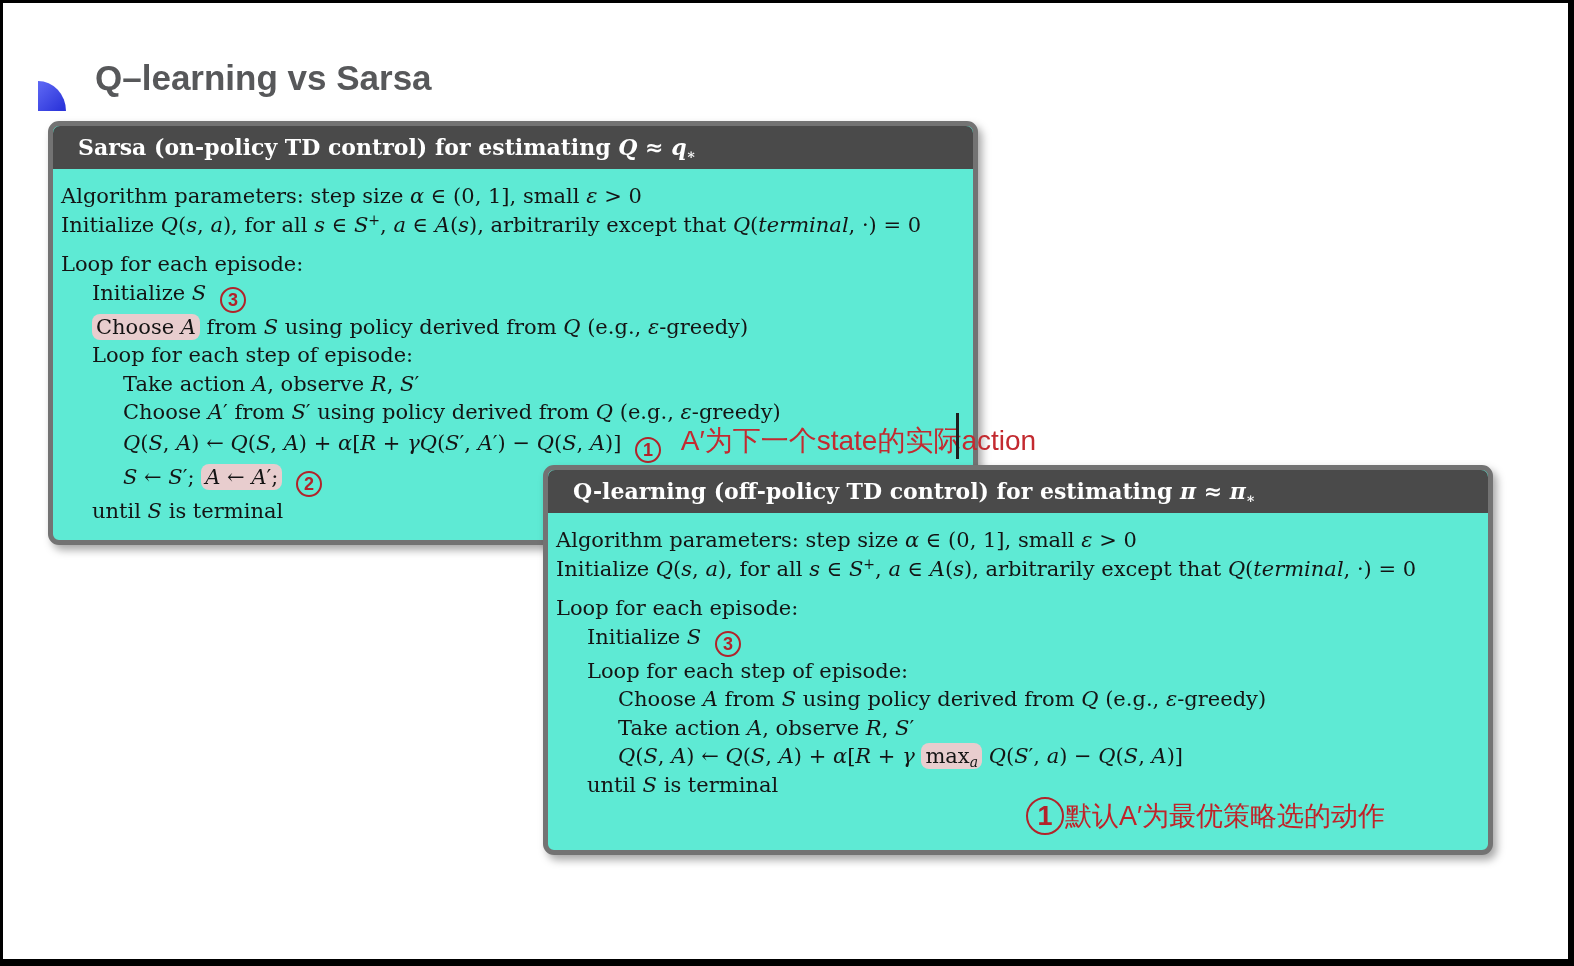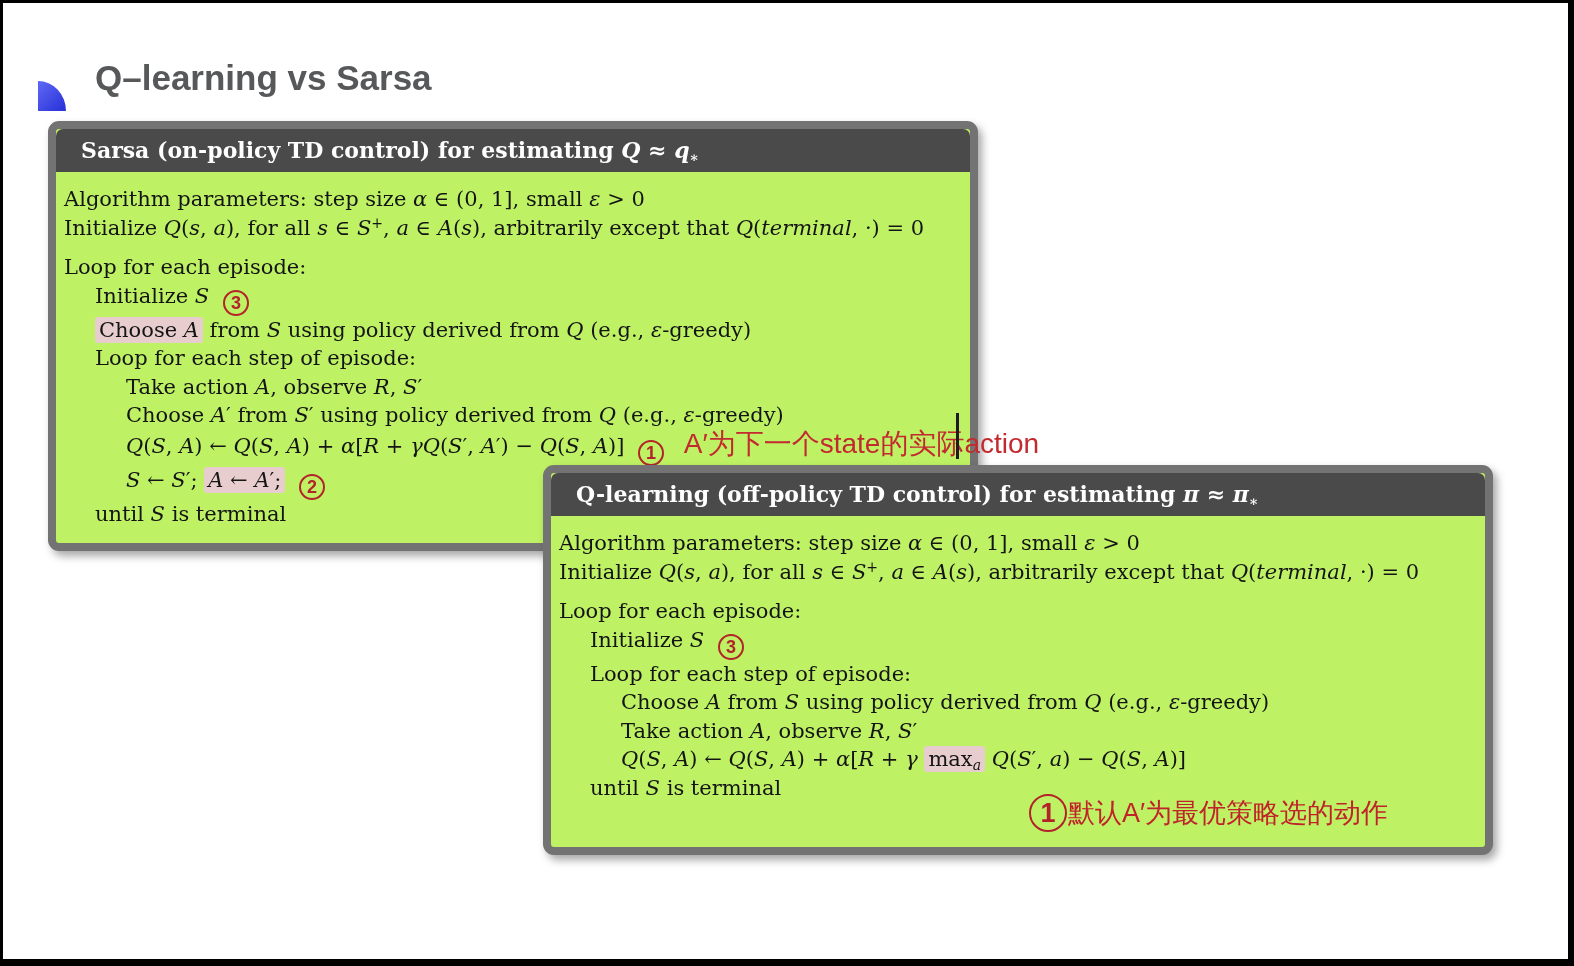--- a/index.html
+++ b/index.html
@@ -14,39 +14,39 @@
     position:absolute; left:35px; top:78px; width:28px; height:30px;
     background:linear-gradient(135deg,#5a64f2 10%,#2c35da 90%);
     border-radius:0 100% 0 0;
   }
   .page-title {
     position:absolute; left:92px; top:55px;
     font-family:"Liberation Sans", sans-serif; font-size:35px; font-weight:600;
     color:#57585a; letter-spacing:0px; white-space:nowrap;
   }
   .algo-box {
-    position:absolute; background:#bef264; border:8px solid #737373;
+    position:absolute; background:#5eead4; border:5px solid #737373;
     border-radius:11px; box-shadow:4px 5px 9px rgba(0,0,0,0.35);
   }
   .box-sarsa { left:45px; top:118px; width:930px; }
   .box-qlearning { left:540px; top:462px; width:950px; height:390px; }
   .box-header {
     background:#4a4a4a; color:#ffffff; font-weight:bold; font-size:22px;
     padding:8px 25px 9px 25px; border-radius:7px 7px 0 0; white-space:nowrap;
   }
   .box-body {
     padding:13px 8px 14px 8px; font-size:21px; color:#141414; overflow:visible;
   }
   .box-qlearning .box-body { padding-bottom:40px; }
   .line { line-height:28.5px; white-space:nowrap; }
   .line.gap { margin-top:11px; }
   i { font-style:italic; }
   sup { font-size:14px; vertical-align:7px; line-height:0; }
   sub { font-size:14px; vertical-align:-4px; line-height:0; }
-  .hl { background:#e8cdce; border-radius:3px; padding:1px 4px; }
+  .hl { background:#e8cdce; border-radius:8px; padding:1px 4px; }
   .circ {
     display:inline-flex; align-items:center; justify-content:center;
     width:26px; height:26px; border:2.5px solid #b2232a; border-radius:50%;
     color:#b2232a; font-size:18px; font-weight:bold; font-style:normal;
     font-family:"Liberation Sans", sans-serif; vertical-align:-6px;
     margin:0 3px 0 7px; flex:none;
   }
   .red-note {
     color:#c32a30; font-family:"Liberation Sans", sans-serif;
     font-size:28px; margin-left:10px;

